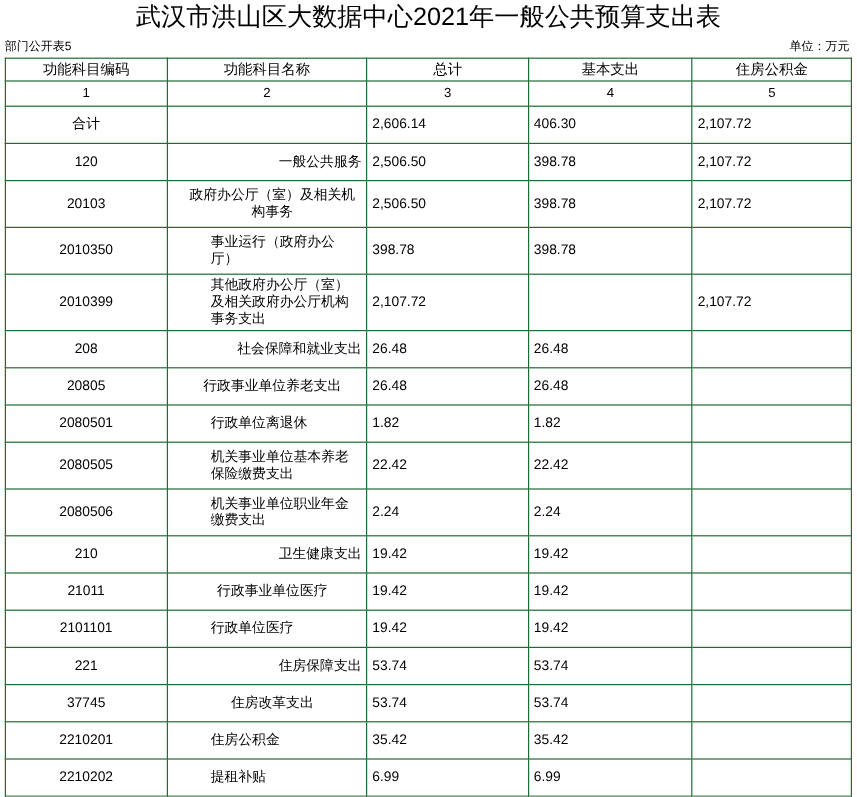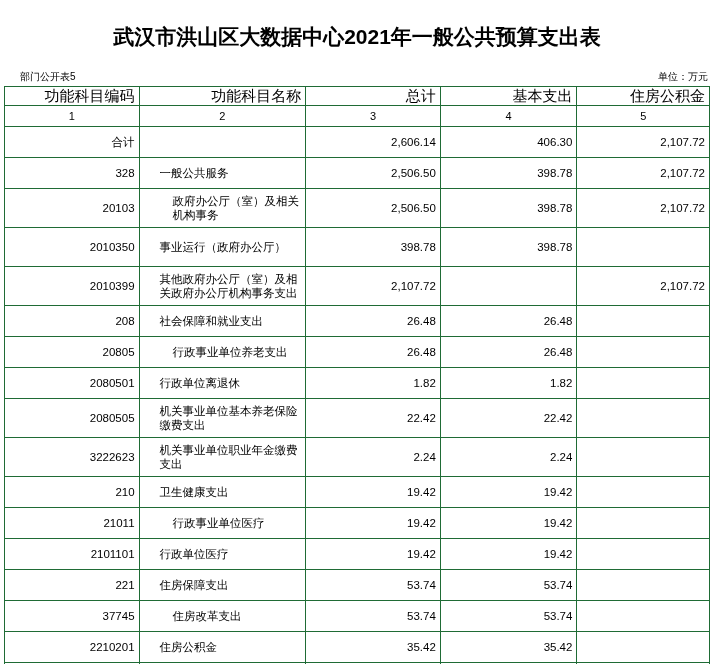--- a/index.html
+++ b/index.html
@@ -16,33 +16,32 @@
   }
   .page {
     width: 714px;
     height: 664px;
     position: relative;
     box-sizing: border-box;
   }
   .doc-title {
     text-align: center;
     font-size: 21px;
-    font-weight: bold;
+    font-weight: normal;
     letter-spacing: 0px;
-    padding-top: 24px;
+    padding-top: 2px;
     padding-bottom: 4px;
     line-height: 26px;
   }
   .subhead {
     display: flex;
     justify-content: space-between;
     align-items: flex-end;
     font-size: 10px;
-    padding: 0 6px 2px 20px;
-    margin-top: 16px;
+    padding: 0 6px 2px 4px;
   }
   .subhead .left {
     text-align: left;
   }
   .subhead .right {
     text-align: right;
   }
   table.budget {
     border-collapse: collapse;
     table-layout: fixed;
@@ -53,54 +52,53 @@
   table.budget th,
   table.budget td {
     border: 1px solid #1f6b35;
     padding: 2px 4px;
     vertical-align: middle;
     line-height: 14px;
     word-break: break-all;
   }
   table.budget th {
     font-weight: normal;
-    text-align: right;
-    font-size: 15px;
+    text-align: center;
+    font-size: 12px;
   }
   .col-code   { width: 134px; }
   .col-name   { width: 166px; }
   .col-total  { width: 134px; }
   .col-basic  { width: 136px; }
   .col-proj   { width: 132px; }
 
   .num-row td {
     text-align: center;
     font-size: 11px;
     height: 16px;
     padding: 1px 4px;
   }
   td.code {
-    text-align: right;
+    text-align: center;
     white-space: nowrap;
   }
   td.name {
     text-align: center;
   }
   td.amount {
-    text-align: right;
     white-space: nowrap;
   }
   
   .ind0 { padding-left: 4px; }
   .ind1 { padding-left: 14px; }
   .ind2 { padding-left: 28px; margin-left: 29px; }
   
-  td.name.lvl0 { text-align: left; padding-left: 20px; }
-  td.name.lvl1 { text-align: left; padding-left: 33px; }
-  td.name.lvl2 { text-align: left; padding-left: 20px; }
+  td.name.lvl0 { text-align: right; padding-left: 20px; }
+  td.name.lvl1 { text-align: center; padding-left: 13px; }
+  td.name.lvl2 { text-align: left; padding-left: 36px; }
   td.name.ctr  { text-align: center; }
   tr.data-row td { height: 26px; }
   tr.tall td { height: 34px; }
 </style>
 </head>
 <body>
 
 <div class="page">
 
   <div class="doc-title">武汉市洪山区大数据中心2021年一般公共预算支出表</div>
@@ -136,21 +134,21 @@
     </thead>
     <tbody id="table-body">
         <tr class="data-row">
           <td class="code ind0">合计</td>
           <td class="name ctr"></td>
           <td class="amount">2,606.14</td>
           <td class="amount">406.30</td>
           <td class="amount">2,107.72</td>
         </tr>
         <tr class="data-row">
-          <td class="code ind0">328</td>
+          <td class="code ind0">120</td>
           <td class="name lvl0">一般公共服务</td>
           <td class="amount">2,506.50</td>
           <td class="amount">398.78</td>
           <td class="amount">2,107.72</td>
         </tr>
         <tr class="data-row tall">
           <td class="code ind1">20103</td>
           <td class="name lvl1">政府办公厅（室）及相关机构事务</td>
           <td class="amount">2,506.50</td>
           <td class="amount">398.78</td>
@@ -192,21 +190,21 @@
           <td class="amount"></td>
         </tr>
         <tr class="data-row tall">
           <td class="code ind2">2080505</td>
           <td class="name lvl2">机关事业单位基本养老保险缴费支出</td>
           <td class="amount">22.42</td>
           <td class="amount">22.42</td>
           <td class="amount"></td>
         </tr>
         <tr class="data-row tall">
-          <td class="code ind2">3222623</td>
+          <td class="code ind2">2080506</td>
           <td class="name lvl2">机关事业单位职业年金缴费支出</td>
           <td class="amount">2.24</td>
           <td class="amount">2.24</td>
           <td class="amount"></td>
         </tr>
         <tr class="data-row">
           <td class="code ind0">210</td>
           <td class="name lvl0">卫生健康支出</td>
           <td class="amount">19.42</td>
           <td class="amount">19.42</td>

